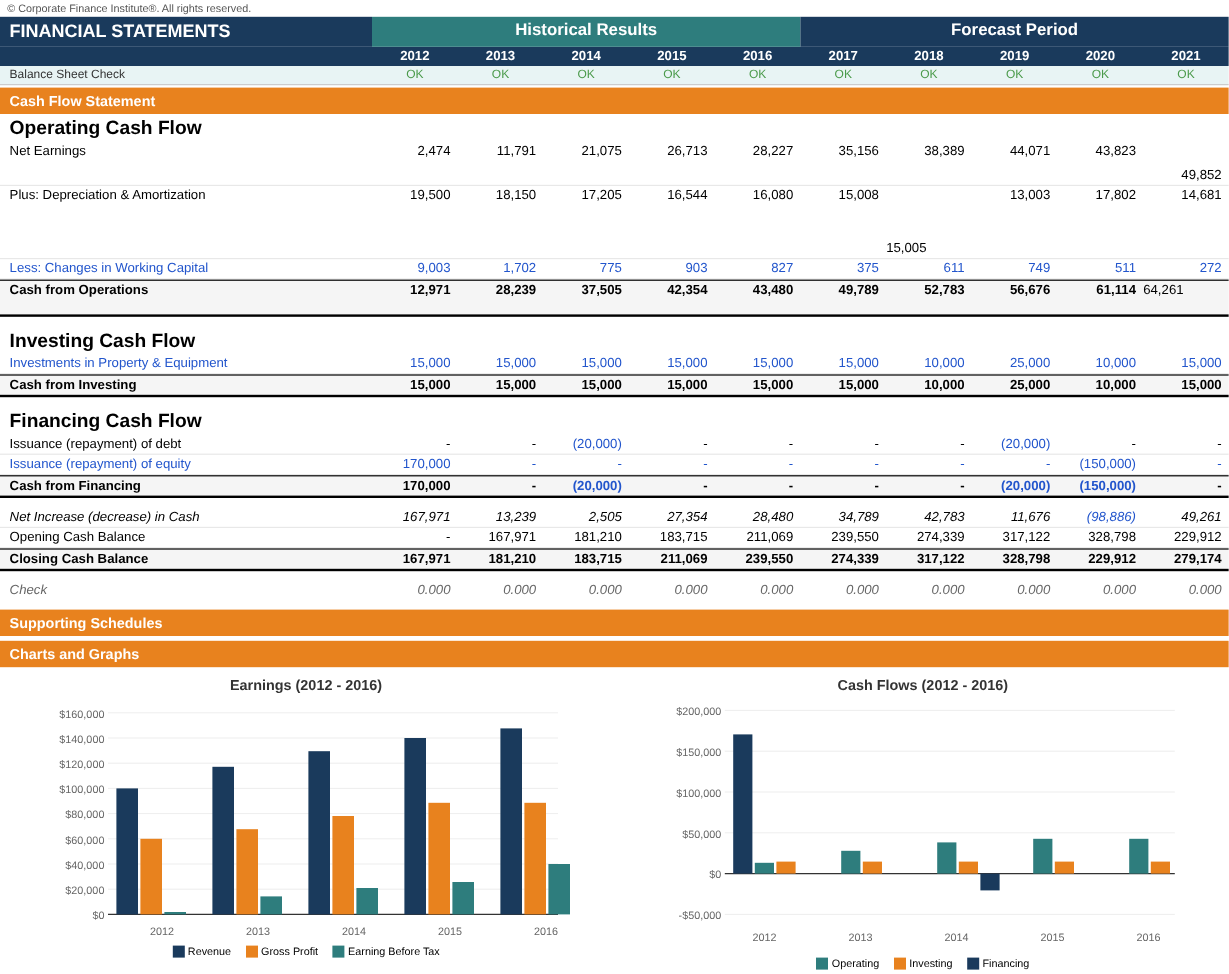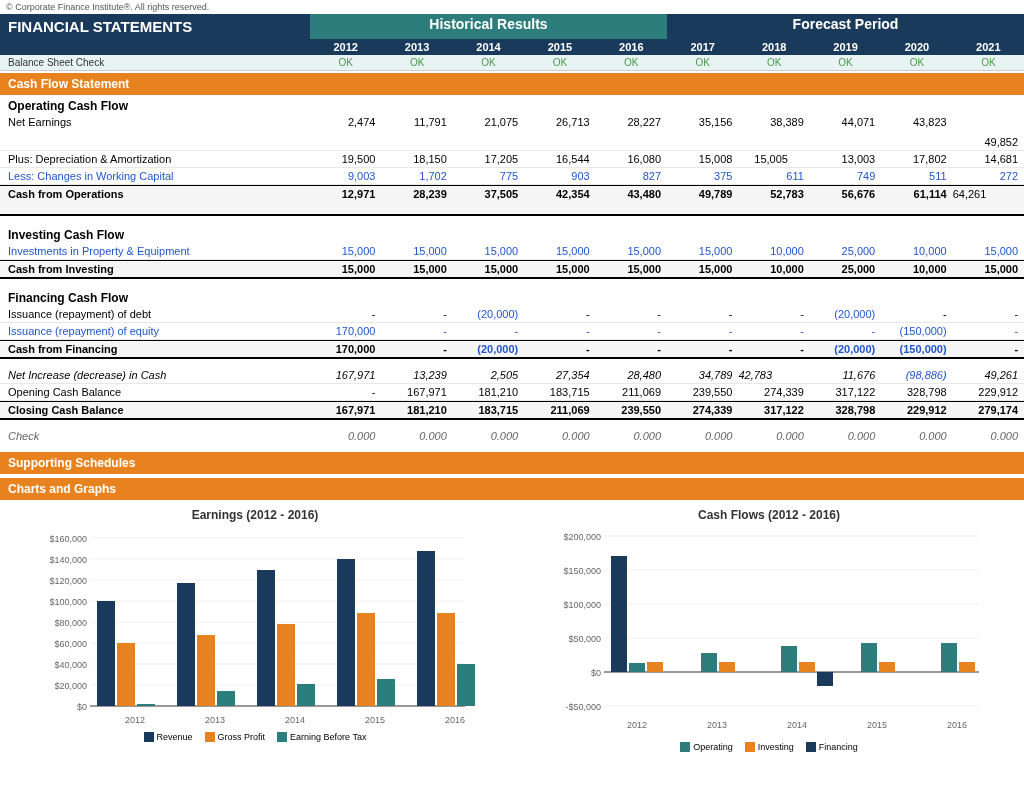--- a/index.html
+++ b/index.html
@@ -97,21 +97,21 @@
       background: #e8821e;
       color: #fff;
       font-weight: bold;
       font-size: 12px;
       padding: 4px 8px;
       margin-top: 2px;
     }
     
     .subsection-label {
       font-weight: bold;
-      font-size: 12px;
+      font-size: 16px;
       padding: 4px 8px 1px 8px;
       color: #000;
     }
     
     .spacer-row {
       height: 8px;
     }
     
     .chart-container {
       display: flex;
@@ -217,21 +217,21 @@
       <div style="flex: 1 1 0%; text-align: right; padding: 2px 6px 2px 0px; margin-top: 20px;">49,852</div>
     </div>
     <div style="display: flex; border-bottom: 1px solid rgb(232, 232, 232);">
       <div style="width: 310px; flex-shrink: 0; padding: 2px 8px;">Plus: Depreciation &amp; Amortization</div>
       <div style="flex: 1 1 0%; text-align: right; padding: 2px 6px 2px 0px;">19,500</div>
       <div style="flex: 1 1 0%; text-align: right; padding: 2px 6px 2px 0px;">18,150</div>
       <div style="flex: 1 1 0%; text-align: right; padding: 2px 6px 2px 0px;">17,205</div>
       <div style="flex: 1 1 0%; text-align: right; padding: 2px 6px 2px 0px;">16,544</div>
       <div style="flex: 1 1 0%; text-align: right; padding: 2px 6px 2px 0px;">16,080</div>
       <div style="flex: 1 1 0%; text-align: right; padding: 2px 6px 2px 0px;">15,008</div>
-      <div style="flex: 1 1 0%; text-align: center; padding: 2px 6px 2px 0px;">15,005</div>
+      <div style="flex: 1 1 0%; text-align: left; padding: 2px 6px 2px 0px; margin-top: 44px;">15,005</div>
       <div style="flex: 1 1 0%; text-align: right; padding: 2px 6px 2px 0px;">13,003</div>
       <div style="flex: 1 1 0%; text-align: right; padding: 2px 6px 2px 0px;">17,802</div>
       <div style="flex: 1 1 0%; text-align: right; padding: 2px 6px 2px 0px;">14,681</div>
     </div>
     <div style="display: flex; border-bottom: 1px solid rgb(232, 232, 232);">
       <div style="width: 310px; flex-shrink: 0; padding: 2px 8px; color: rgb(34, 85, 204);">Less: Changes in Working Capital</div>
       <div style="flex: 1 1 0%; text-align: right; padding: 2px 6px 2px 0px; color: rgb(34, 85, 204);">9,003</div>
       <div style="flex: 1 1 0%; text-align: right; padding: 2px 6px 2px 0px; color: rgb(34, 85, 204);">1,702</div>
       <div style="flex: 1 1 0%; text-align: right; padding: 2px 6px 2px 0px; color: rgb(34, 85, 204);">775</div>
       <div style="flex: 1 1 0%; text-align: right; padding: 2px 6px 2px 0px; color: rgb(34, 85, 204);">903</div>
@@ -335,21 +335,21 @@
 <div class="spacer-row"></div>
 <div id="bottom-rows">
     <div style="display: flex; border-bottom: 1px solid rgb(232, 232, 232); font-style: italic;">
       <div style="width: 310px; flex-shrink: 0; padding: 2px 8px;">Net Increase (decrease) in Cash</div>
       <div style="flex: 1 1 0%; text-align: right; padding: 2px 6px 2px 0px;">167,971</div>
       <div style="flex: 1 1 0%; text-align: right; padding: 2px 6px 2px 0px;">13,239</div>
       <div style="flex: 1 1 0%; text-align: right; padding: 2px 6px 2px 0px;">2,505</div>
       <div style="flex: 1 1 0%; text-align: right; padding: 2px 6px 2px 0px;">27,354</div>
       <div style="flex: 1 1 0%; text-align: right; padding: 2px 6px 2px 0px;">28,480</div>
       <div style="flex: 1 1 0%; text-align: right; padding: 2px 6px 2px 0px;">34,789</div>
-      <div style="flex: 1 1 0%; text-align: left; padding: 2px 6px 2px 0px;">42,783</div>
+      <div style="flex: 1 1 0%; text-align: right; padding: 2px 6px 2px 0px;">42,783</div>
       <div style="flex: 1 1 0%; text-align: right; padding: 2px 6px 2px 0px;">11,676</div>
       <div style="flex: 1 1 0%; text-align: right; padding: 2px 6px 2px 0px; color: rgb(34, 85, 204);">(98,886)</div>
       <div style="flex: 1 1 0%; text-align: right; padding: 2px 6px 2px 0px;">49,261</div>
     </div>
     <div style="display: flex; border-bottom: 1px solid rgb(232, 232, 232);">
       <div style="width: 310px; flex-shrink: 0; padding: 2px 8px;">Opening Cash Balance</div>
       <div style="flex: 1 1 0%; text-align: right; padding: 2px 6px 2px 0px;">-</div>
       <div style="flex: 1 1 0%; text-align: right; padding: 2px 6px 2px 0px;">167,971</div>
       <div style="flex: 1 1 0%; text-align: right; padding: 2px 6px 2px 0px;">181,210</div>
       <div style="flex: 1 1 0%; text-align: right; padding: 2px 6px 2px 0px;">183,715</div>

